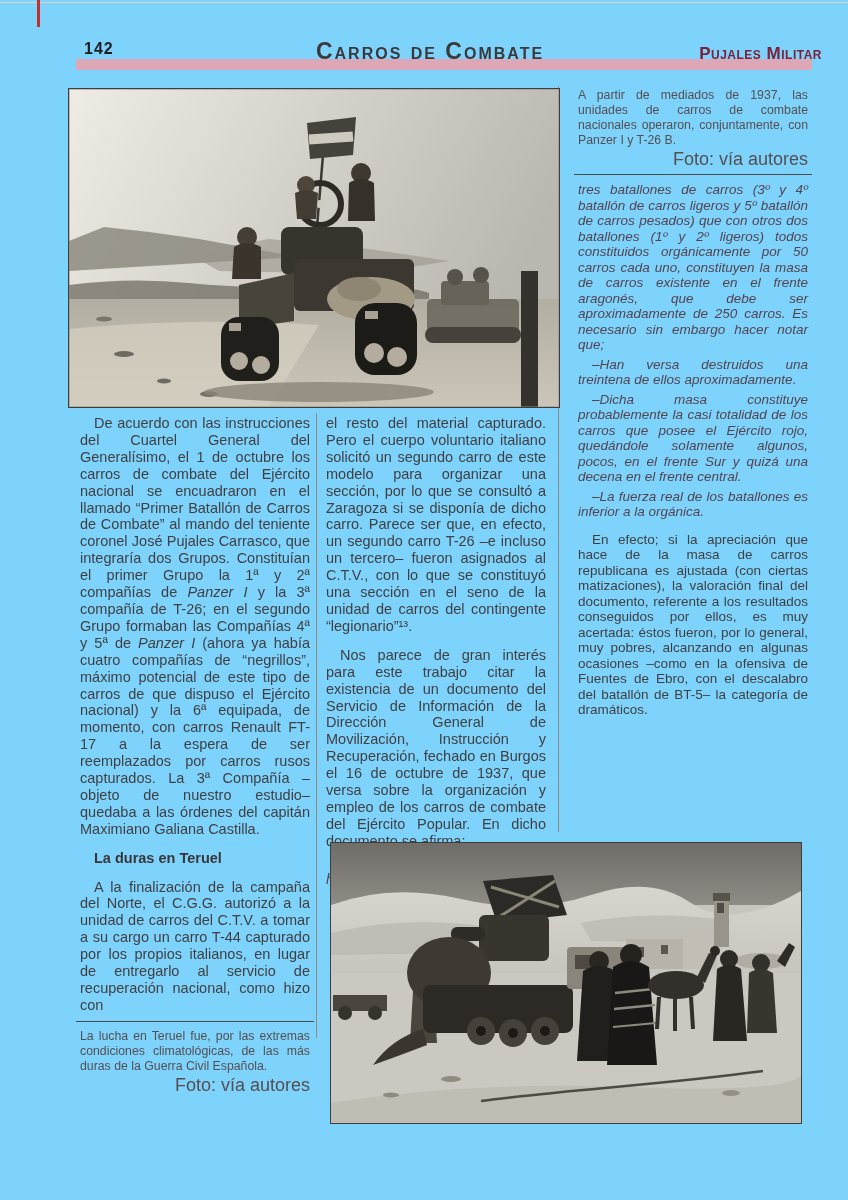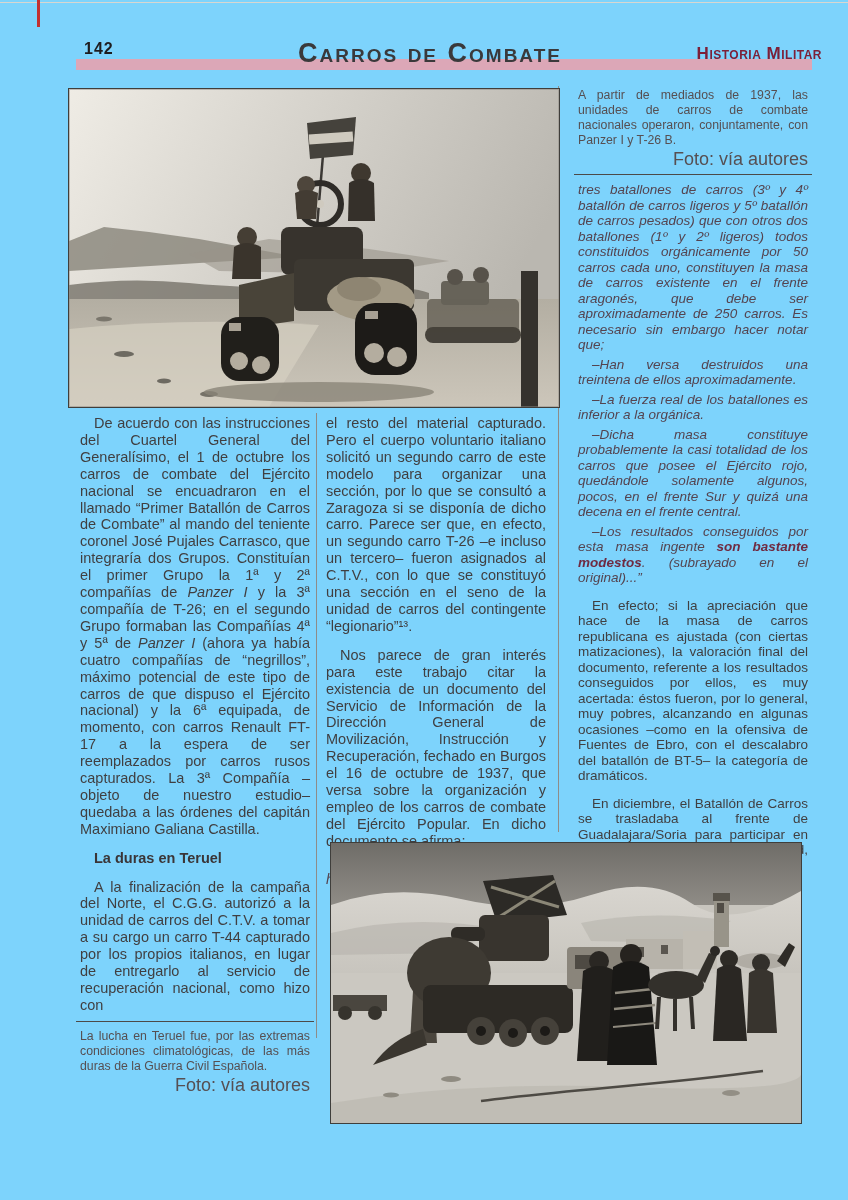--- a/index.html
+++ b/index.html
@@ -8,21 +8,21 @@
     background:#7dd3fc; overflow:hidden;
     font-family:"Liberation Sans", sans-serif; color:#403f41;padding-left:12px;
   }
   .edge-top{position:absolute;left:0;top:2px;width:100%;height:1px;background:#d9d6d0;}
   .edge-right{position:absolute;right:2px;top:0;width:1px;height:100%;background:#dcd9d3;}
   .red-stub{position:absolute;left:37px;top:0;width:3px;height:27px;background:#c23030;}
   .band{position:absolute;left:76px;top:59px;width:736px;height:11px;background:#dca7b7;}
   .pagenum{position:absolute;left:84px;top:40px;font-size:16px;font-weight:bold;color:#1e1d1f;letter-spacing:1px;}
   .mag-title{
     position:absolute;left:200px;right:200px;top:38px;text-align:center;
-    font-variant:small-caps;font-size:27px;font-weight:700;color:#3a393b;letter-spacing:2px;
+    font-variant:small-caps;font-size:23px;font-weight:700;color:#3a393b;letter-spacing:2px;
   }
   .brand{
     position:absolute;right:38px;top:44px;
     font-variant:small-caps;font-size:17px;font-weight:700;color:#7d2038;letter-spacing:.5px;
   }
   .photo{position:absolute;border:1px solid #3f3e3b;background:#c8c5be;}
   #photo-top{left:68px;top:88px;width:490px;height:318px;}
   #photo-bottom{left:330px;top:842px;width:470px;height:280px;}
   .col{position:absolute;font-size:14.5px;line-height:16.9px;text-align:justify;}
   .col p{margin:4px;}
@@ -46,21 +46,21 @@
 <body>
 
 <div id="page">
   <div class="edge-top"></div>
   <div class="edge-right"></div>
   <div class="red-stub"></div>
 
   <div class="band"></div>
   <div class="pagenum">142</div>
   <div class="mag-title">Carros de Combate</div>
-  <div class="brand">Historia Militar</div>
+  <div class="brand">Pujales Militar</div>
 
   <div class="sep" id="sep1"></div>
   <div class="sep" id="sep2"></div>
 
   <div class="photo" id="photo-top">
     <svg width="490" height="318" viewBox="0 0 490 318">
       <defs>
         <linearGradient id="sky1" x1="0" y1="0" x2="1" y2="0.35">
           <stop offset="0" stop-color="#efece5"></stop>
             <stop offset="0.5" stop-color="#d4d1ca"></stop>
@@ -125,25 +125,23 @@
       <rect x="0" y="0" width="490" height="318" fill="none" stroke="#8d8a84" stroke-width="2" opacity="0.5"></rect>
     </svg>
   </div>
 
   <div class="col" id="col-right">
     <p class="caption">A partir de mediados de 1937, las unidades de carros de combate nacionales operaron, conjuntamente, con Panzer I y T-26 B.</p>
     <p class="credit">Foto: vía autores</p>
     <hr class="rule">
     <p class="quote">tres batallones de carros (3º y 4º batallón de carros ligeros y 5º batallón de carros pesados) que con otros dos batallones (1º y 2º ligeros) todos constituidos orgánicamente por 50 carros cada uno, constituyen la masa de carros existente en el frente aragonés, que debe ser aproximadamente de 250 carros. Es necesario sin embargo hacer notar que;</p>
     <p class="quote indent">–Han versa destruidos una treintena de ellos aproximadamente.</p>
+    <p class="quote indent">–Dicha masa constituye probablemente la casi totalidad de los carros que posee el Ejército rojo, quedándole solamente algunos, pocos, en el frente Sur y quizá una decena en el frente central.</p>
     <p class="quote indent">–La fuerza real de los batallones es inferior a la orgánica.</p>
-    <p class="quote indent">–Dicha masa constituye probablemente la casi totalidad de los carros que posee el Ejército rojo, quedándole solamente algunos, pocos, en el frente Sur y quizá una decena en el frente central.</p>
-    <p class="quote indent"><span>–Los resultados conseguidos por esta masa ingente </span><span class="b">son bastante modestos</span><span>. (subrayado en el original)...”</span></p>
     <p class="indent sp">En efecto; si la apreciación que hace de la masa de carros republicana es ajustada (con ciertas matizaciones), la valoración final del documento, referente a los resultados conseguidos por ellos, es muy acertada: éstos fueron, por lo general, muy pobres, alcanzando en algunas ocasiones –como en la ofensiva de Fuentes de Ebro, con el descalabro del batallón de BT-5– la categoría de dramáticos.</p>
-    <p class="indent sp">En diciembre, el Batallón de Carros se trasladaba al frente de Guadalajara/Soria para participar en la prevista ofensiva sobre Madrid, frustrada por el ataque</p>
   </div>
 
   <div class="col" id="col-left">
     <p class="indent"><span>De acuerdo con las instrucciones del Cuartel General del Generalísimo, el 1 de octubre los carros de combate del Ejército nacional se encuadraron en el llamado “Primer Batallón de Carros de Combate” al mando del teniente coronel José Pujales Carrasco, que integraría dos Grupos. Constituían el primer Grupo la 1ª y 2ª compañías de </span><span class="it">Panzer I</span><span> y la 3ª compañía de T-26; en el segundo Grupo formaban las Compañías 4ª y 5ª de </span><span class="it">Panzer I</span><span> (ahora ya había cuatro compañías de “negrillos”, máximo potencial de este tipo de carros de que dispuso el Ejército nacional) y la 6ª equipada, de momento, con carros Renault FT-17 a la espera de ser reemplazados por carros rusos capturados. La 3ª Compañía –objeto de nuestro estudio– quedaba a las órdenes del capitán Maximiano Galiana Castilla.</span></p>
     <p class="heading">La duras en Teruel</p>
     <p class="indent sp">A la finalización de la campaña del Norte, el C.G.G. autorizó a la unidad de carros del C.T.V. a tomar a su cargo un carro T-44 capturado por los propios italianos, en lugar de entregarlo al servicio de recuperación nacional, como hizo con</p>
     <hr class="rule">
     <p class="caption">La lucha en Teruel fue, por las extremas condiciones climatológicas, de las más duras de la Guerra Civil Española.</p>
     <p class="credit">Foto: vía autores</p>
   </div>

